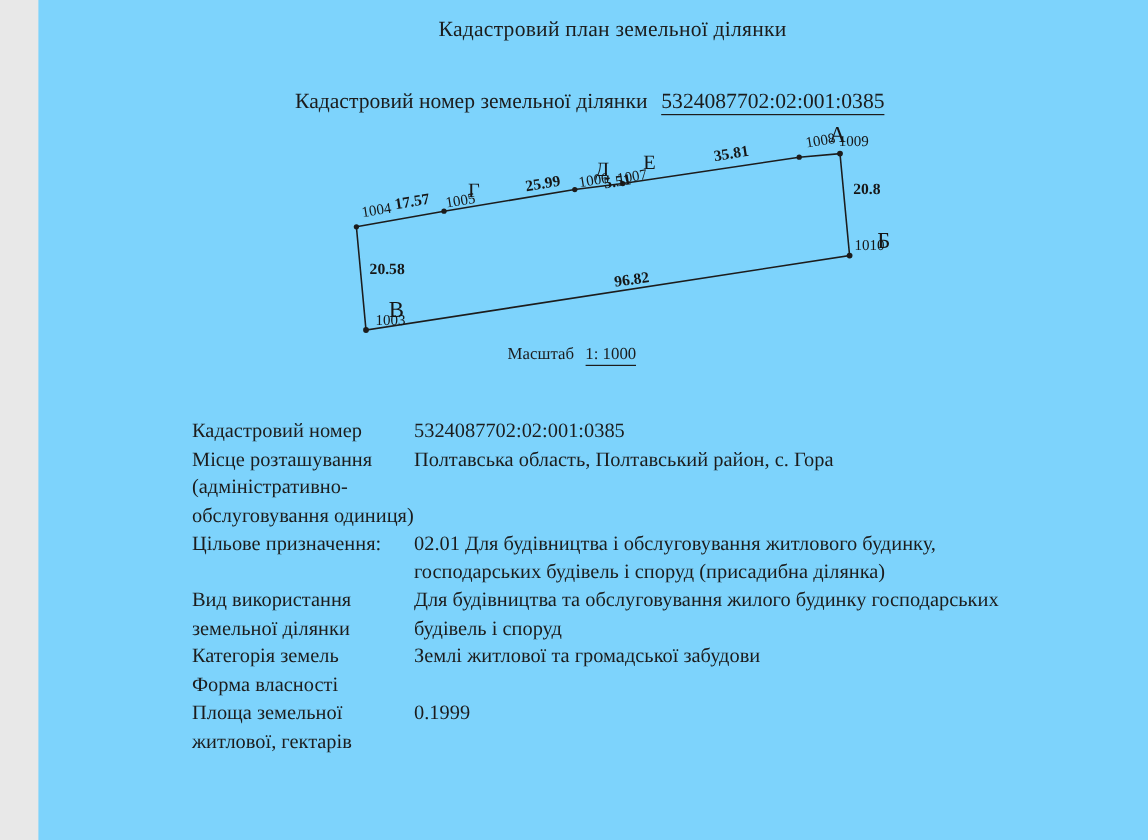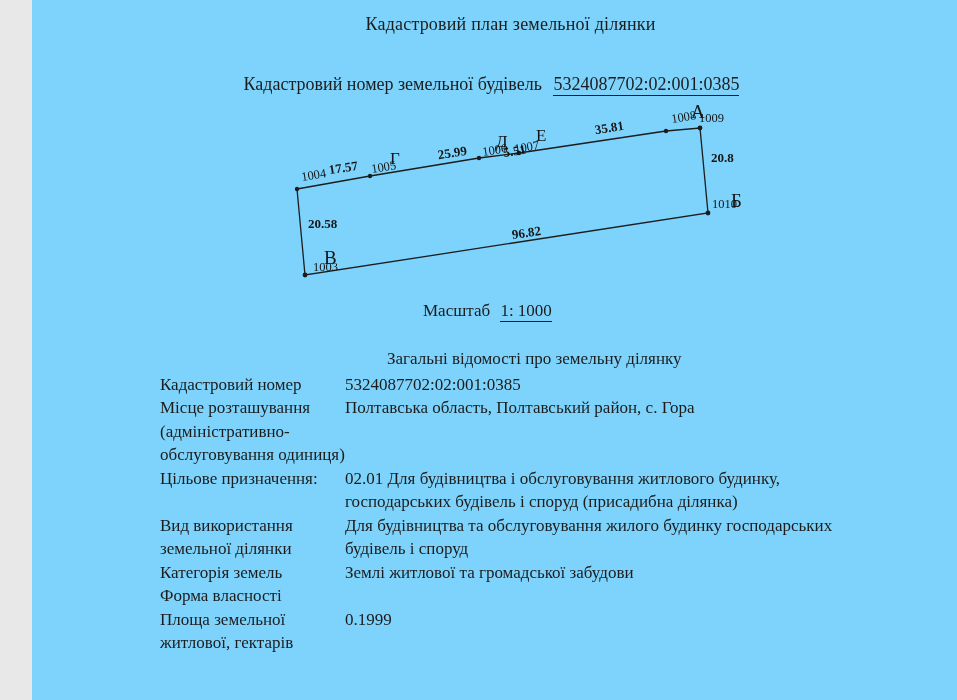--- a/index.html
+++ b/index.html
@@ -16,38 +16,38 @@
     font-size:18px;transform:translateX(-14px);
   }
   .u{border-bottom:1.6px solid #1c1c1c;padding-bottom:1px;}
   .cad-line .u{margin-left:7px;}
   svg.plan{position:absolute;left:255px;top:100px;}
   svg.plan text{fill:#161616;}
   svg.plan .pt{font:12.5px "Liberation Serif", serif;}
   svg.plan .len{font:bold 13px "Liberation Serif", serif;}
   svg.plan .cl-s{font:17px "Liberation Serif", serif;}
   svg.plan .cl-b{font:19px "Liberation Serif", serif;}
-  .scale-line{position:absolute;left:391px;top:301px;font-size:17px;font-family:Liberation Serif, serif;}
+  .scale-line{position:absolute;left:391px;top:288px;font-size:14px;font-family:Liberation Serif, serif;}
   .scale-line .u{margin-left:6px;}
   .info{position:absolute;left:128px;top:347px;width:790px;
     font-size:17px;line-height:23.5px;}
   .info-title{margin-left:227px;margin-bottom:2px;}
   .row{display:flex;align-items:flex-start;}
   .row .lbl{width:185px;flex:0 0 185px;white-space:pre-line;}
   .row .val{white-space:pre-line;}
 </style>
 </head>
 <body>
 
 <div class="page">
 
   <div class="doc-title">Кадастровий план земельної ділянки</div>
 
   <div class="cad-line">
-    <span>Кадастровий номер земельної будівель</span>
+    <span>Кадастровий номер земельної ділянки</span>
     <span class="u">5324087702:02:001:0385</span>
   </div>
 
   <svg class="plan" width="465" height="190" viewBox="0 0 465 190" xmlns="http://www.w3.org/2000/svg">
     <polygon points="10,89 83,76 192,58 232,53 379,31 413,28 421,113 18,175" fill="none" stroke="#1c1c1c" stroke-width="1.3"></polygon>
     <g fill="#1c1c1c">
       <circle cx="10" cy="89" r="2.2"></circle>
         <circle cx="83" cy="76" r="2.2"></circle>
       <circle cx="192" cy="58" r="2.2"></circle>
         <circle cx="232" cy="53" r="2.2"></circle>
@@ -78,21 +78,20 @@
     <text class="cl-b" x="37" y="164" font-size="20">В</text>
     <text class="pt" x="26" y="171">1003</text>
   </svg>
 
   <div class="scale-line">
     <span>Масштаб</span>
     <span class="u">1: 1000</span>
   </div>
 
   <div class="info">
-    <div class="info-title">Загальні відомості про земельну ділянку</div>
 
     <div class="row">
       <div class="lbl">Кадастровий номер</div>
       <div class="val">5324087702:02:001:0385</div>
     </div>
     <div class="row">
       <div class="lbl">Місце розташування
 (адміністративно-
 обслуговування одиниця)</div>
       <div class="val">Полтавська область, Полтавський район, с. Гора</div>

